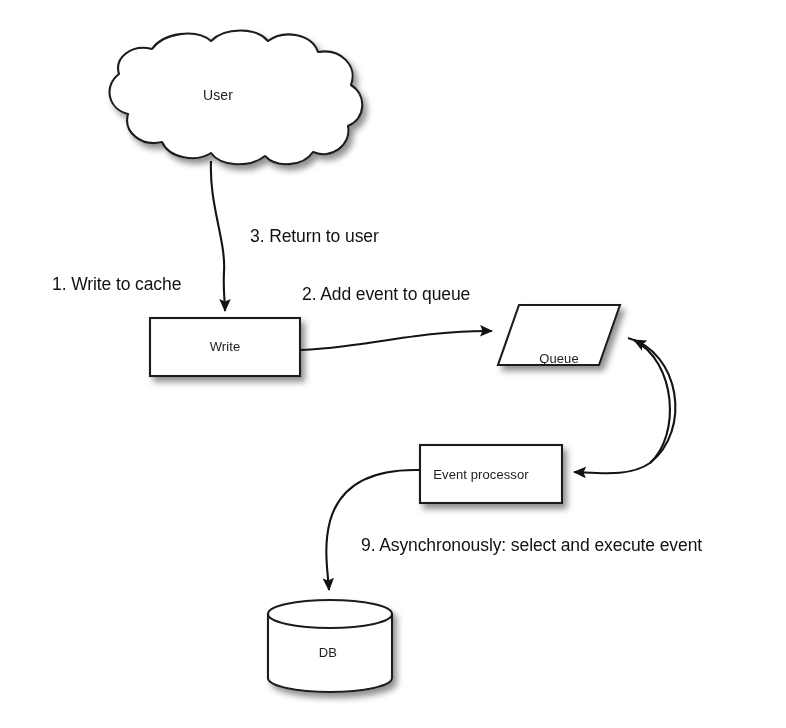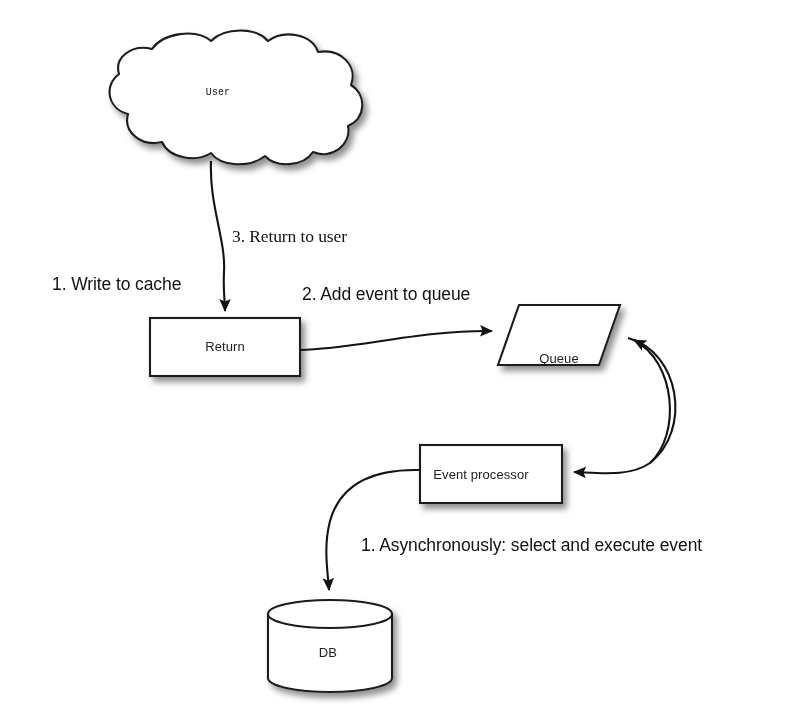--- a/index.html
+++ b/index.html
@@ -29,29 +29,29 @@
     white-space: nowrap;
     letter-spacing: 0.1px;
   }
   .edge-label {
     position: absolute;
     font-size: 17.5px;
     color: #121212;
     white-space: nowrap;
     letter-spacing: -0.1px;
   }
-  #label-user { left: 0; top: 87px; width: 436px; font-size: 10px; font-family: Liberation Mono, monospace; }
+  #label-user { left: 0; top: 87px; width: 436px; font-size: 14px; }
   #label-cache { left: 150px; top: 339px; width: 150px; }
   #label-queue { left: 498px; top: 327px; width: 122px; margin-top: 24px; }
   #label-eventprocessor { left: 420px; top: 467px; width: 122px; }
   #label-db { left: 268px; top: 645px; width: 120px; }
 
   #label-step1 { left: 52px;  top: 274px; }
   #label-step2 { left: 302px; top: 284px; text-align: right; }
-  #label-step3 { left: 232px; top: 226px; font-family: Liberation Serif, serif; }
+  #label-step3 { left: 250px; top: 226px; }
   #label-step4 { left: 361px; top: 535px; }
 </style>
 </head>
 <body>
 
 <svg id="diagram-canvas" viewBox="0 0 786 728" xmlns="http://www.w3.org/2000/svg">
   <defs>
     <filter id="softshadow" x="-30%" y="-30%" width="180%" height="190%">
       <feDropShadow dx="4" dy="5" stdDeviation="3.2" flood-color="#7d7d7d" flood-opacity="0.85"></feDropShadow>
     </filter>
@@ -98,21 +98,21 @@
   <path d="M 300 350 C 355 349, 420 330, 492 331" fill="none" stroke="#131313" stroke-width="2.1" marker-end="url(#arrowhead)"></path>
 
   <path d="M 628 338 C 680 352, 692 430, 650 463 C 630 477, 600 473, 574 472" fill="none" stroke="#131313" stroke-width="2.1" marker-end="url(#arrowhead)"></path>
 
   <path d="M 650 463 C 681 435, 676 362, 634 340" fill="none" stroke="#131313" stroke-width="2.1" marker-end="url(#arrowhead)"></path>
 
   <path d="M 420 470 C 381 469, 342 478, 330 521 C 323 548, 328 573, 329 590" fill="none" stroke="#131313" stroke-width="2.1" marker-end="url(#arrowhead)"></path>
 </svg>
 
 <div class="node-label" id="label-user">User</div>
-<div class="node-label" id="label-cache">Return</div>
+<div class="node-label" id="label-cache">Write</div>
 <div class="node-label" id="label-queue">Queue</div>
 <div class="node-label" id="label-eventprocessor">Event processor</div>
 <div class="node-label" id="label-db">DB</div>
 
 <div class="edge-label" id="label-step1">1. Write to cache</div>
 <div class="edge-label" id="label-step2">2. Add event to queue</div>
 <div class="edge-label" id="label-step3">3. Return to user</div>
-<div class="edge-label" id="label-step4">1. Asynchronously: select and execute event</div>
+<div class="edge-label" id="label-step4">9. Asynchronously: select and execute event</div>
 
 </body></html>

